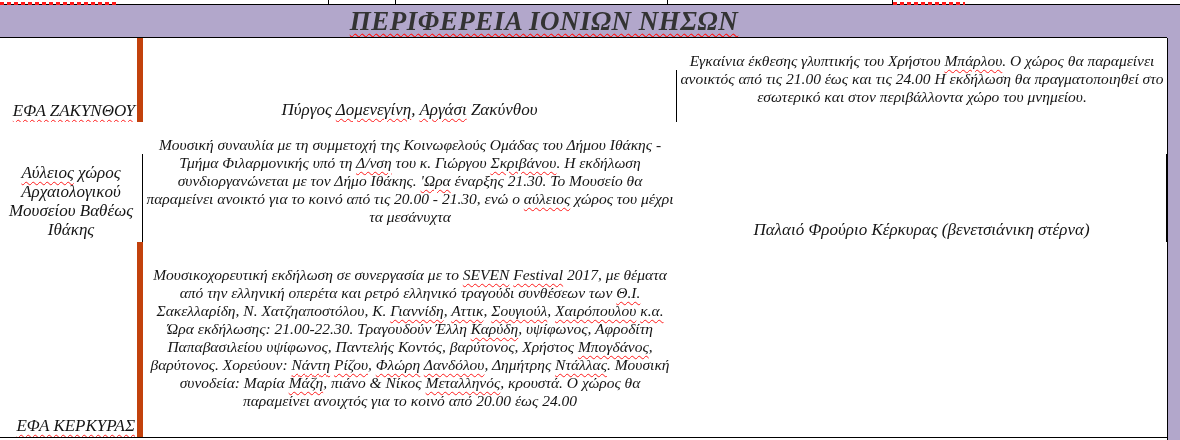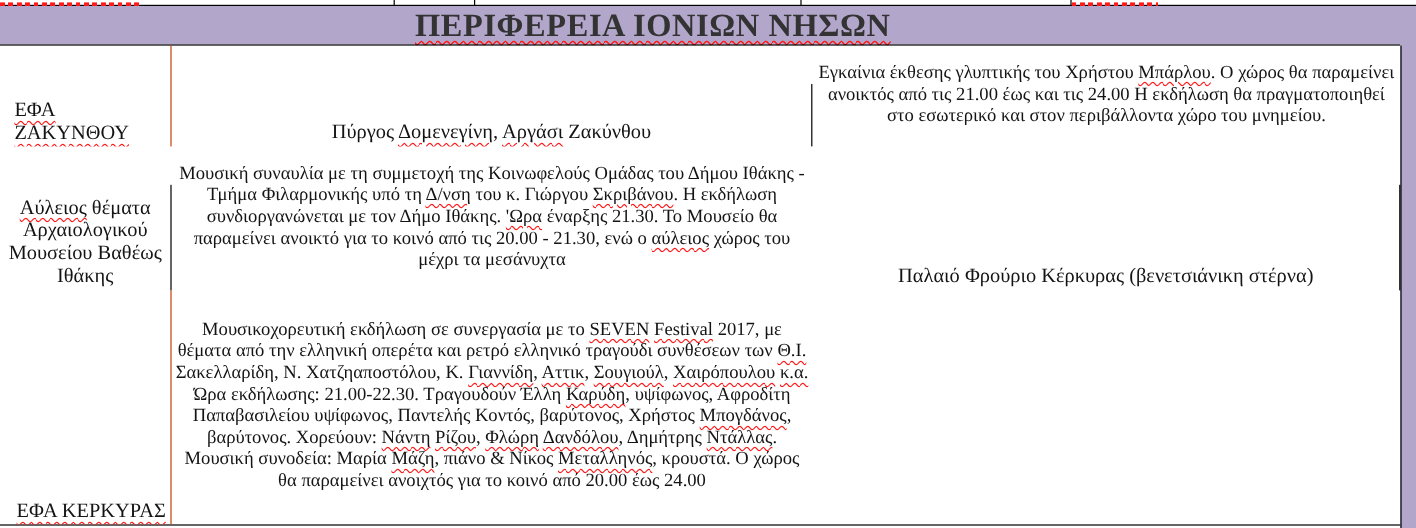--- a/index.html
+++ b/index.html
@@ -3,20 +3,21 @@
 <meta charset="utf-8">
 <style>
   html,body{margin:0;padding:0;background:#888;}
   .page{
     position:relative;
     width:1180px;height:440px;
     background:#ffffff;
     overflow:hidden;
     font-family:"Liberation Serif","DejaVu Serif",serif;
     color:#141414;
+    font-style:italic;
   }
   
   .top-sliver{position:absolute;left:0;top:0;width:1180px;height:4px;background:#ffffff;border-bottom:1px solid #000;}
   .dash{position:absolute;top:2px;height:3px;background:repeating-linear-gradient(90deg,#ff1a1a 0 4px,transparent 4px 7px);}
   .stub{position:absolute;top:0;width:1px;height:5px;background:#000;}
   
   .title-bar{
     position:absolute;left:0;top:5px;width:1180px;height:32px;
     display:flex;align-items:center;justify-content:center;
     padding-right:92px;box-sizing:border-box;
@@ -35,21 +36,21 @@
     grid-template-columns:143px 534px 490px;
     grid-template-rows:84px 120px 195px;
     border-bottom:1px solid #000;
     box-sizing:content-box;
   }
   .cell{
     box-sizing:border-box;
     display:flex;flex-direction:column;justify-content:flex-end;
     overflow:hidden;
   }
-  .cell.c-agency{border-right:1px solid #c2410c;align-items:center;padding:1px 2px 2px 12px;font-size:17px;line-height:19px;}
+  .cell.c-agency{border-right:6px solid #c2410c;align-items:flex-end;padding:1px 2px 2px 12px;font-size:17px;line-height:19px;}
   .cell.c-venue{border-right:1px solid #000;align-items:center;text-align:center;padding:1px 4px 3px 4px;font-size:17px;line-height:19px;margin-top:32px;}
   .cell.c-desc{align-items:center;text-align:center;padding:1px 3px 4px 3px;font-size:15.5px;line-height:18px;justify-content:center;}
   .missp{
     text-decoration-line:underline;
     text-decoration-style:wavy;
     text-decoration-color:#ff1a1a;
     text-decoration-thickness:1px;
     text-underline-offset:3px;
   }
 </style>
@@ -79,21 +80,21 @@
       <div class="cell c-agency row1">
         <div><span class="missp">ΕΦΑ ΖΑΚΥΝΘΟΥ</span></div>
       </div>
       <div class="cell c-venue row1">
         <div><span>Πύργος </span><span class="missp">Δομενεγίνη</span><span>,  </span><span class="missp">Αργάσι</span><span> Ζακύνθου</span></div>
       </div>
       <div class="cell c-desc row1">
         <div><span>Εγκαίνια έκθεσης γλυπτικής του Χρήστου </span><span class="missp">Μπάρλου</span><span>. Ο χώρος θα παραμείνει ανοικτός από τις 21.00 έως και τις 24.00  Η εκδήλωση θα πραγματοποιηθεί στο εσωτερικό και στον περιβάλλοντα χώρο του μνημείου.</span></div>
       </div>
       <div class="cell c-venue row2">
-        <div><span class="missp">Αύλειος</span><span> θέματα Αρχαιολογικού Μουσείου Βαθέως Ιθάκης</span></div>
+        <div><span class="missp">Αύλειος</span><span> χώρος Αρχαιολογικού Μουσείου Βαθέως Ιθάκης</span></div>
       </div>
       <div class="cell c-desc row2">
         <div><span>Μουσική συναυλία με τη συμμετοχή της Κοινωφελούς Ομάδας του Δήμου Ιθάκης - Τμήμα Φιλαρμονικής υπό τη </span><span class="missp">Δ/νση</span><span> του κ. Γιώργου </span><span class="missp">Σκριβάνου</span><span>. Η εκδήλωση συνδιοργανώνεται με τον Δήμο Ιθάκης. </span><span class="missp">'Ωρα</span><span> έναρξης 21.30. Το Μουσείο θα παραμείνει ανοικτό για το κοινό από τις 20.00 - 21.30, ενώ ο </span><span class="missp">αύλειος</span><span> χώρος του μέχρι τα μεσάνυχτα</span></div>
       </div>
       <div class="cell c-venue row3">
         <div><span>Παλαιό Φρούριο Κέρκυρας (βενετσιάνικη στέρνα)</span></div>
       </div>
       <div class="cell c-agency row3">
         <div><span class="missp">ΕΦΑ ΚΕΡΚΥΡΑΣ</span></div>
       </div>

